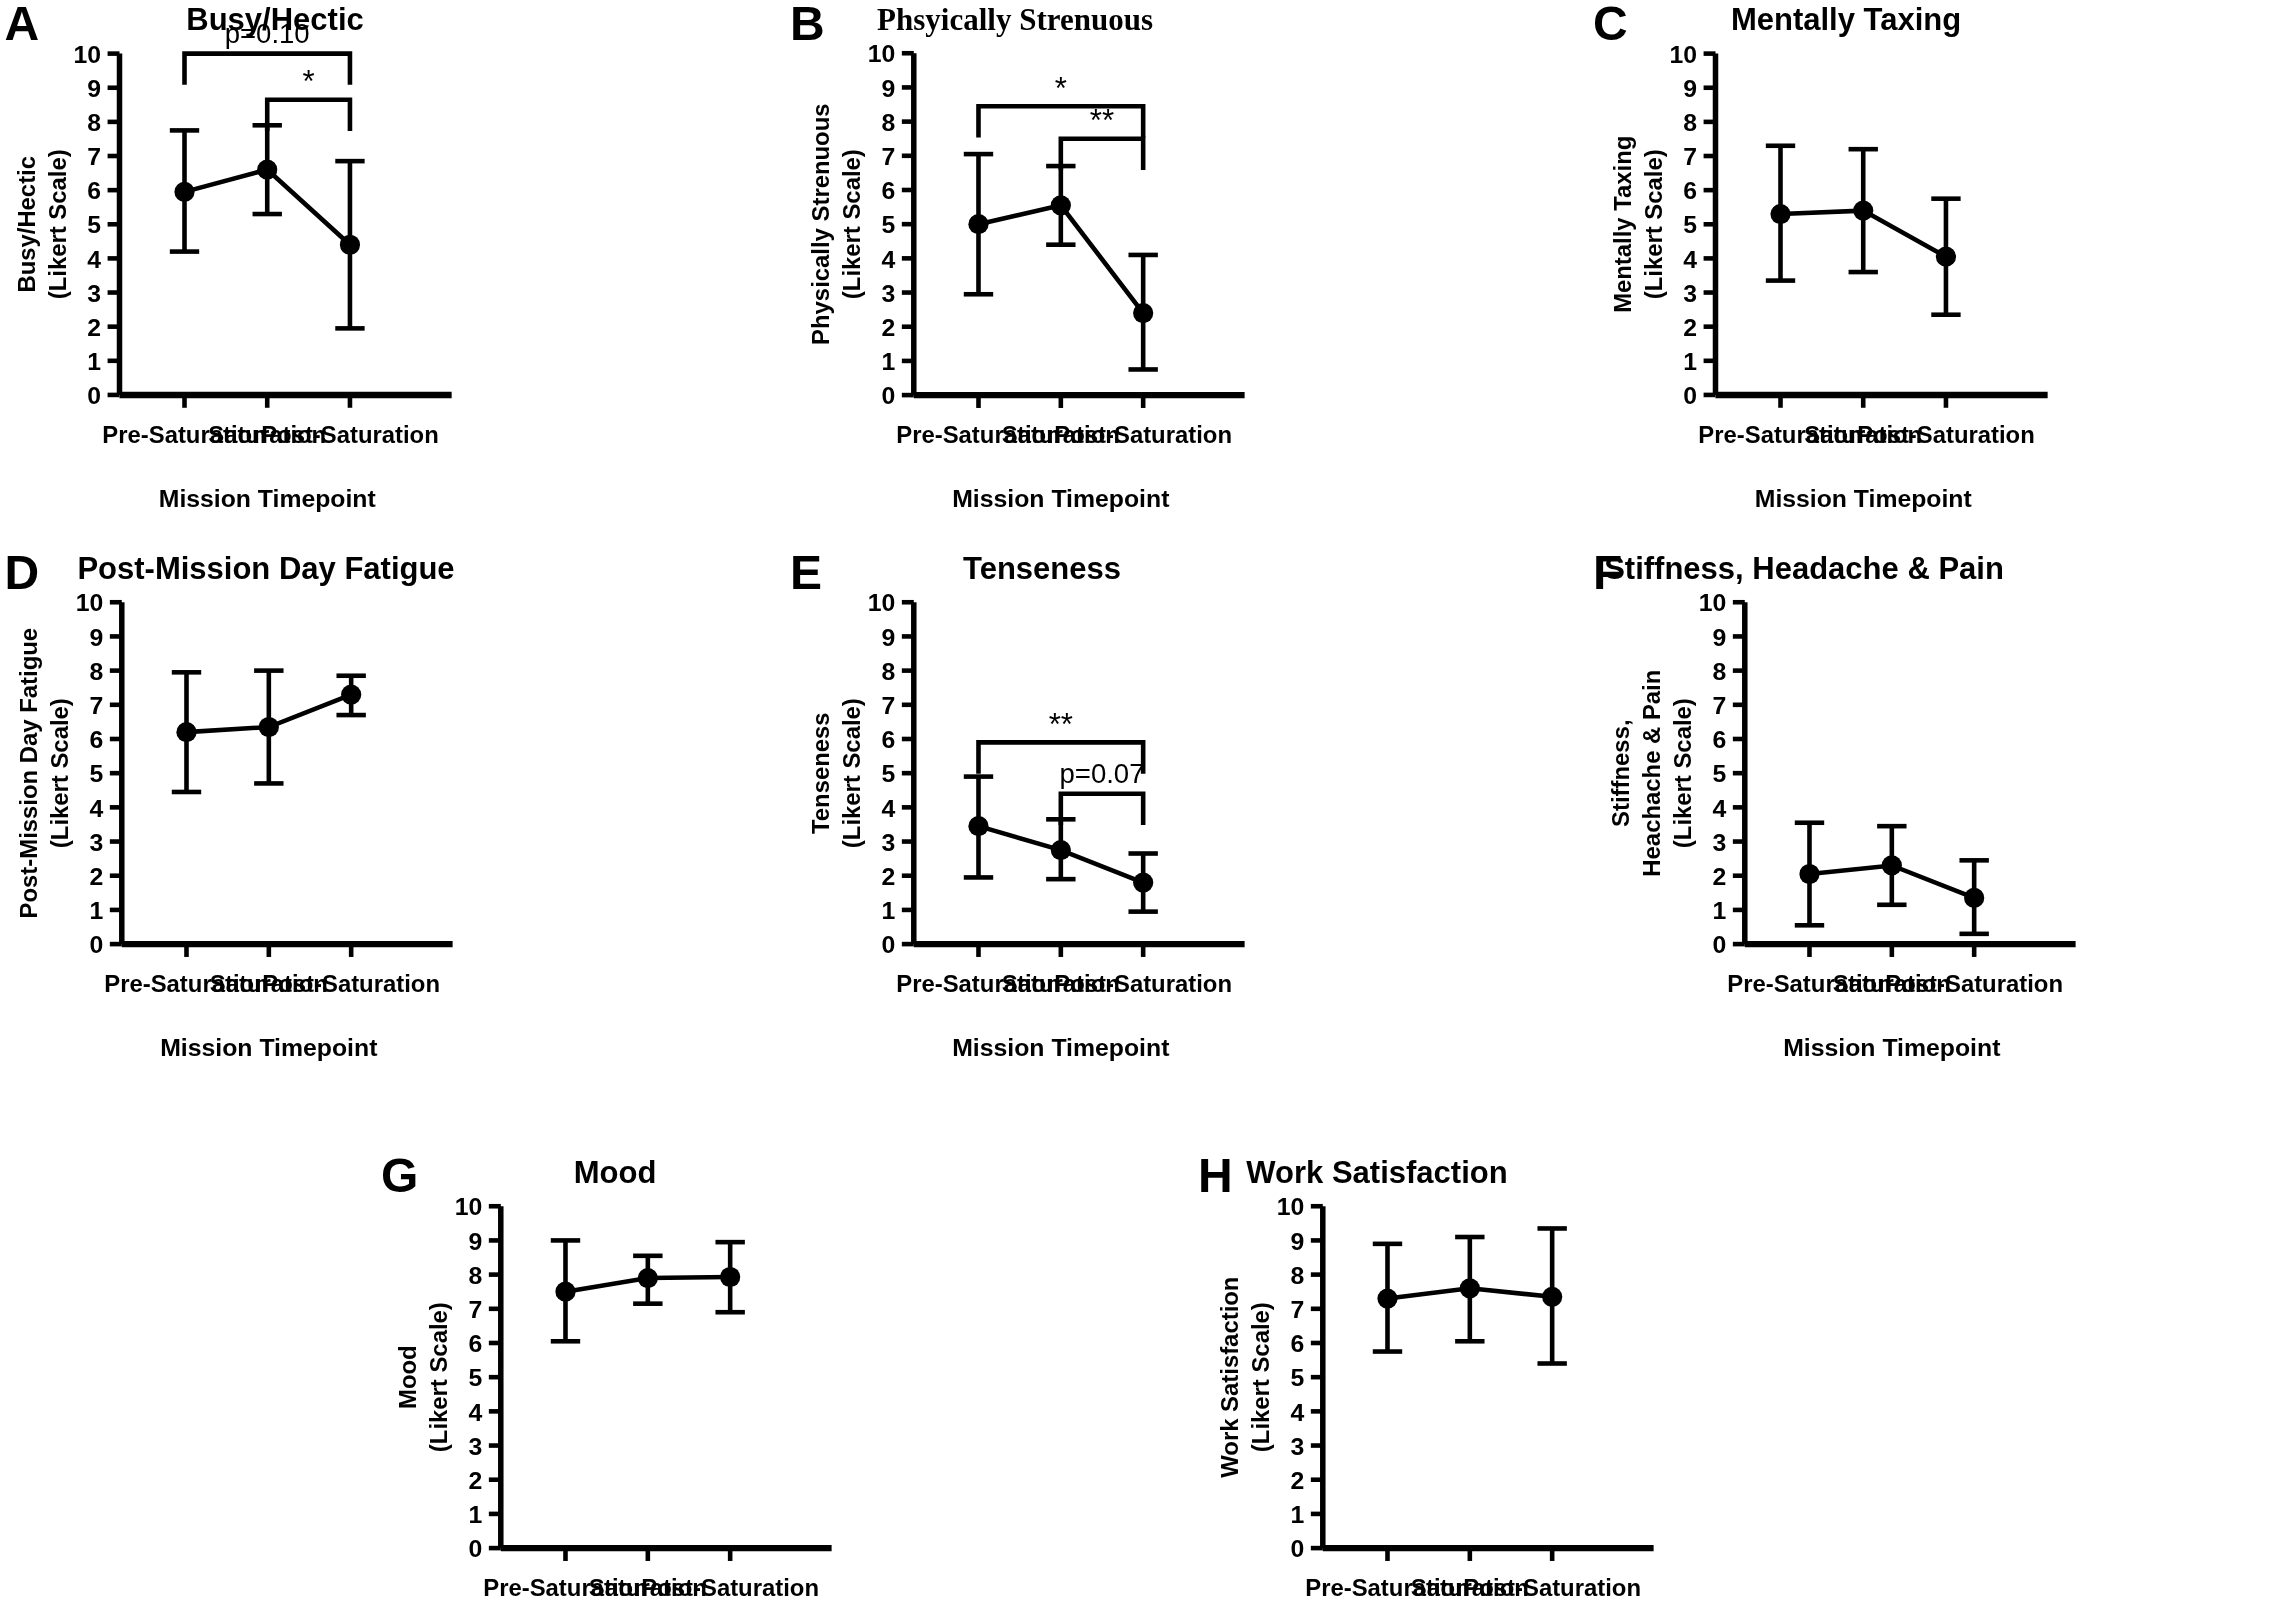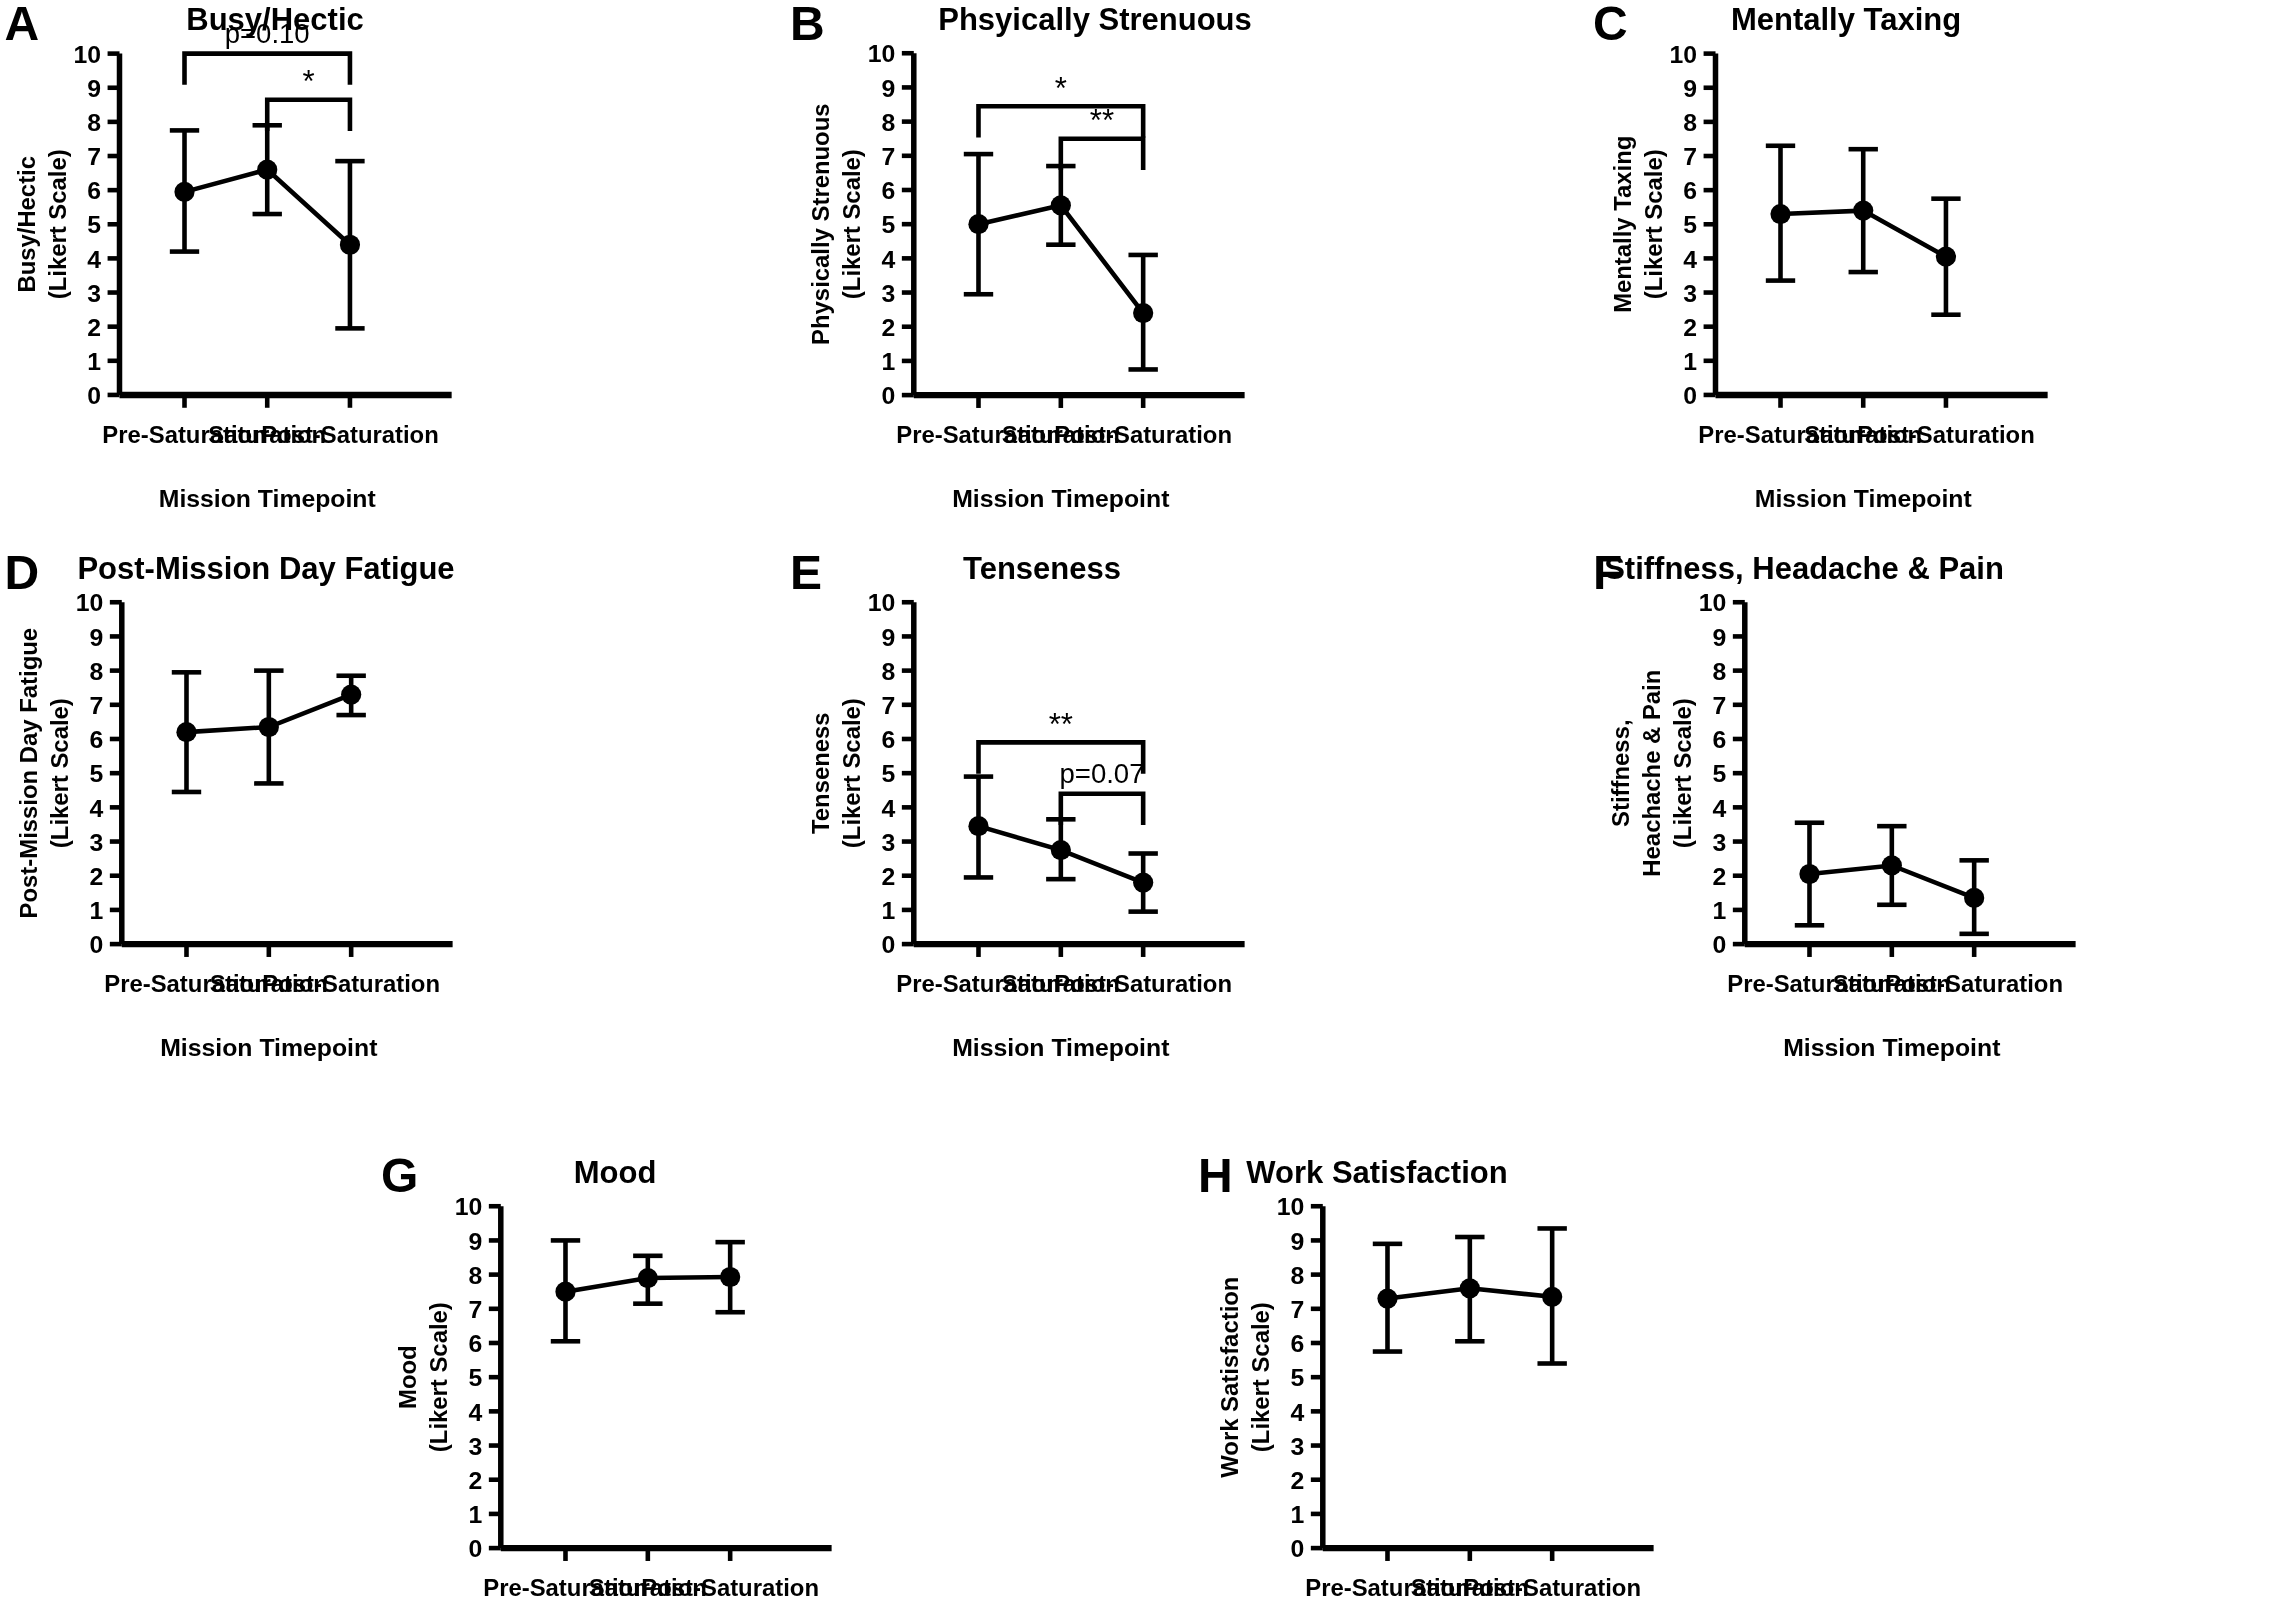--- a/index.html
+++ b/index.html
@@ -69,21 +69,21 @@
       <line x1="451.15999999999997" y1="127.18000000000004" x2="451.15999999999997" y2="309.46" stroke="#000" stroke-width="5"></line>
       <line x1="435.15999999999997" y1="127.18000000000004" x2="467.15999999999997" y2="127.18000000000004" stroke="#000" stroke-width="5"></line>
       <line x1="435.15999999999997" y1="309.46" x2="467.15999999999997" y2="309.46" stroke="#000" stroke-width="5"></line>
       <circle cx="451.15999999999997" cy="218.31999999999996" r="11" fill="#000000"></circle>
       <path d="M270.84000000000003 44 L270.84000000000003 10 L451.15999999999997 10 L451.15999999999997 44" fill="none" stroke="#000" stroke-width="5"></path>
       <text x="361" y="-2" text-anchor="middle" class="sig-label">p=0.10</text>
       <path d="M361 94.22000000000003 L361 60.22000000000003 L451.15999999999997 60.22000000000003 L451.15999999999997 94.22000000000003" fill="none" stroke="#000" stroke-width="5"></path>
       <text x="406.08" y="52.22000000000003" text-anchor="middle" class="sig-star">*</text>
     </svg>
     <div class="panel-letter" style="left: 790px; top: 0px;">B</div>
-    <div class="panel-title" style="left: 1095px; top: 1.8px; transform: translateX(-50%);">Phsyically Strenuous</div>
+    <div class="panel-title" style="left: 1015px; top: 1.8px; transform: translateX(-50%); font-family: Liberation Serif, serif;">Phsyically Strenuous</div>
     <svg width="533" height="489" viewBox="0 0 580 532" style="position: absolute; left: 730px; top: 44px;">
       <line x1="200" y1="10" x2="200" y2="382" stroke="#000" stroke-width="6"></line>
       <line x1="200" y1="382" x2="560" y2="382" stroke="#000" stroke-width="7"></line>
       <line x1="187" y1="382" x2="200" y2="382" stroke="#000" stroke-width="5"></line>
       <text x="180" y="392" text-anchor="end" class="tick-label">0</text>
       <line x1="187" y1="344.8" x2="200" y2="344.8" stroke="#000" stroke-width="5"></line>
       <text x="180" y="354.8" text-anchor="end" class="tick-label">1</text>
       <line x1="187" y1="307.6" x2="200" y2="307.6" stroke="#000" stroke-width="5"></line>
       <text x="180" y="317.6" text-anchor="end" class="tick-label">2</text>
       <line x1="187" y1="270.4" x2="200" y2="270.4" stroke="#000" stroke-width="5"></line>

